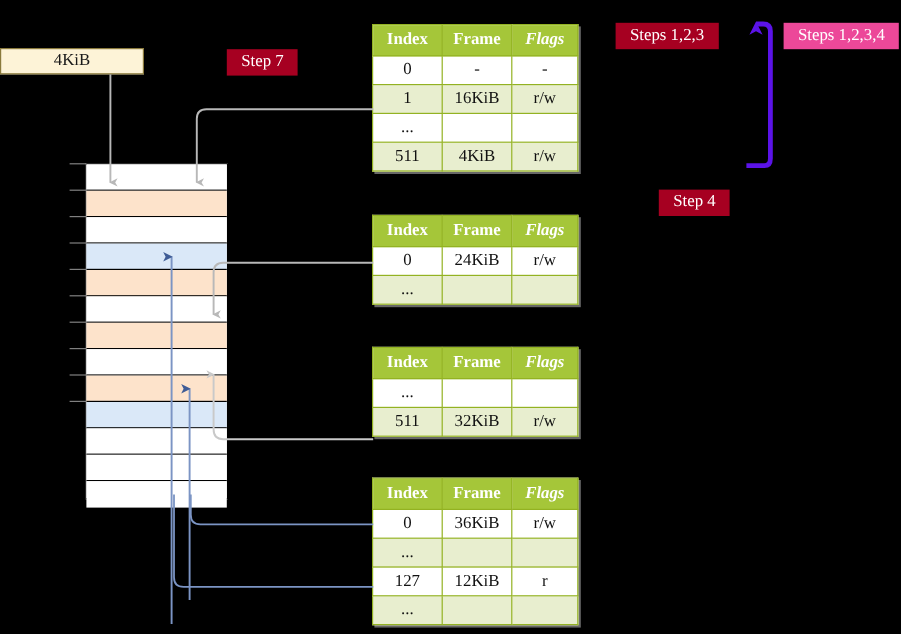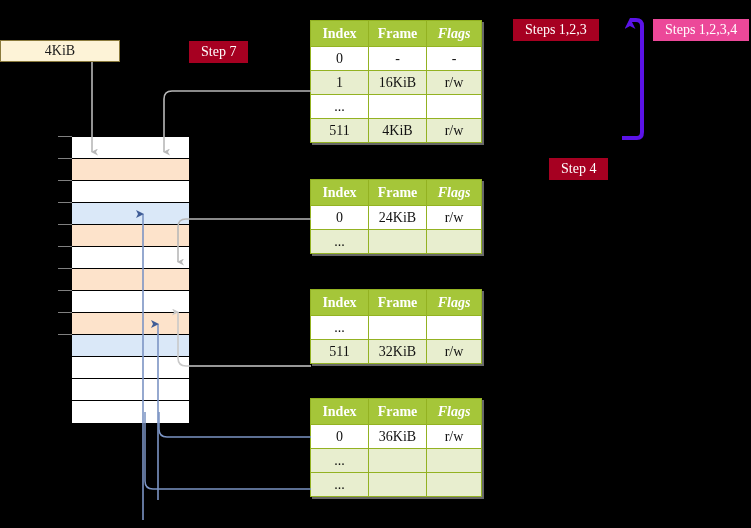--- a/index.html
+++ b/index.html
@@ -186,20 +186,25 @@
         <tr>
           <td class="c0">0</td>
           <td class="c1">36KiB</td>
           <td class="c2">r/w</td>
         </tr>
         <tr class="alt">
           <td class="c0">...</td>
           <td class="c1"></td>
           <td class="c2"></td>
         </tr>
+        <tr>
+          <td class="c0">127</td>
+          <td class="c1">12KiB</td>
+          <td class="c2">r</td>
+        </tr>
         <tr class="alt">
           <td class="c0">...</td>
           <td class="c1"></td>
           <td class="c2"></td>
         </tr>
       </tbody>
     </table>
 
   <svg class="conn" style="left:0;top:0;" width="751" height="528">
     <defs>

